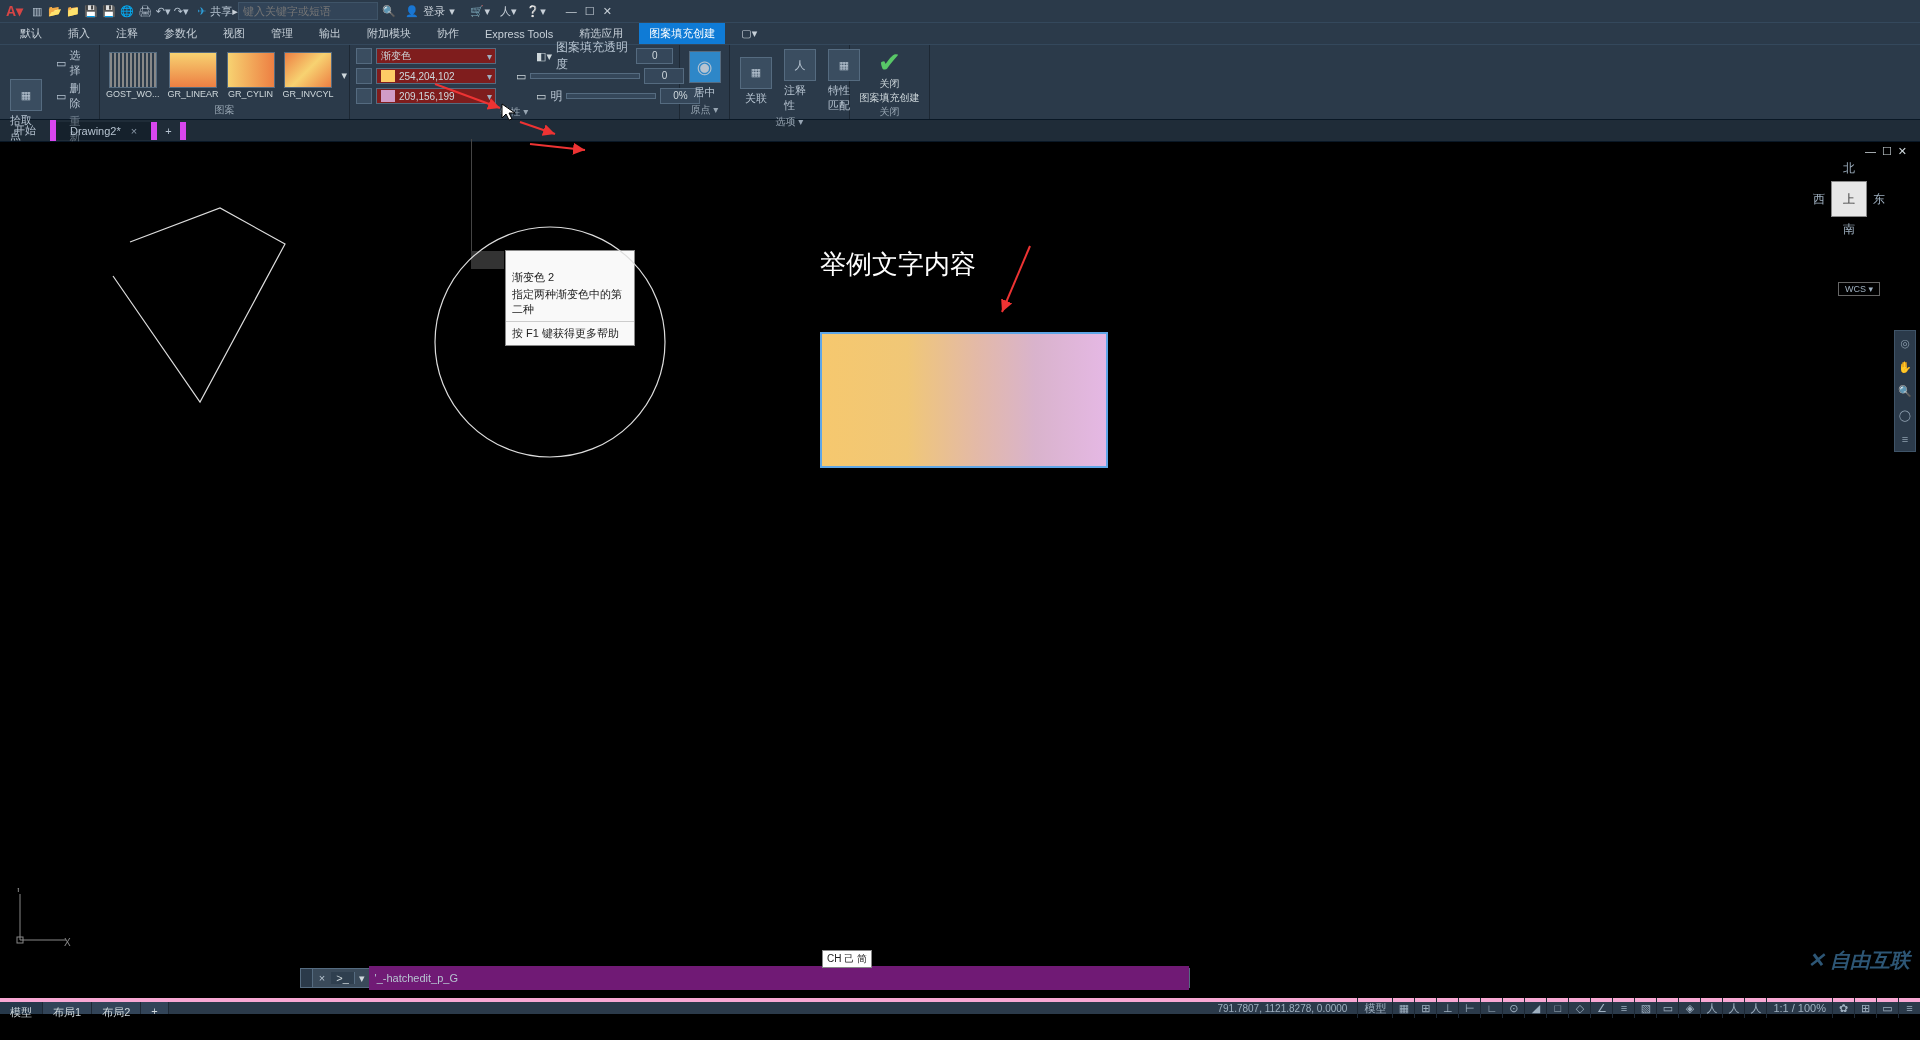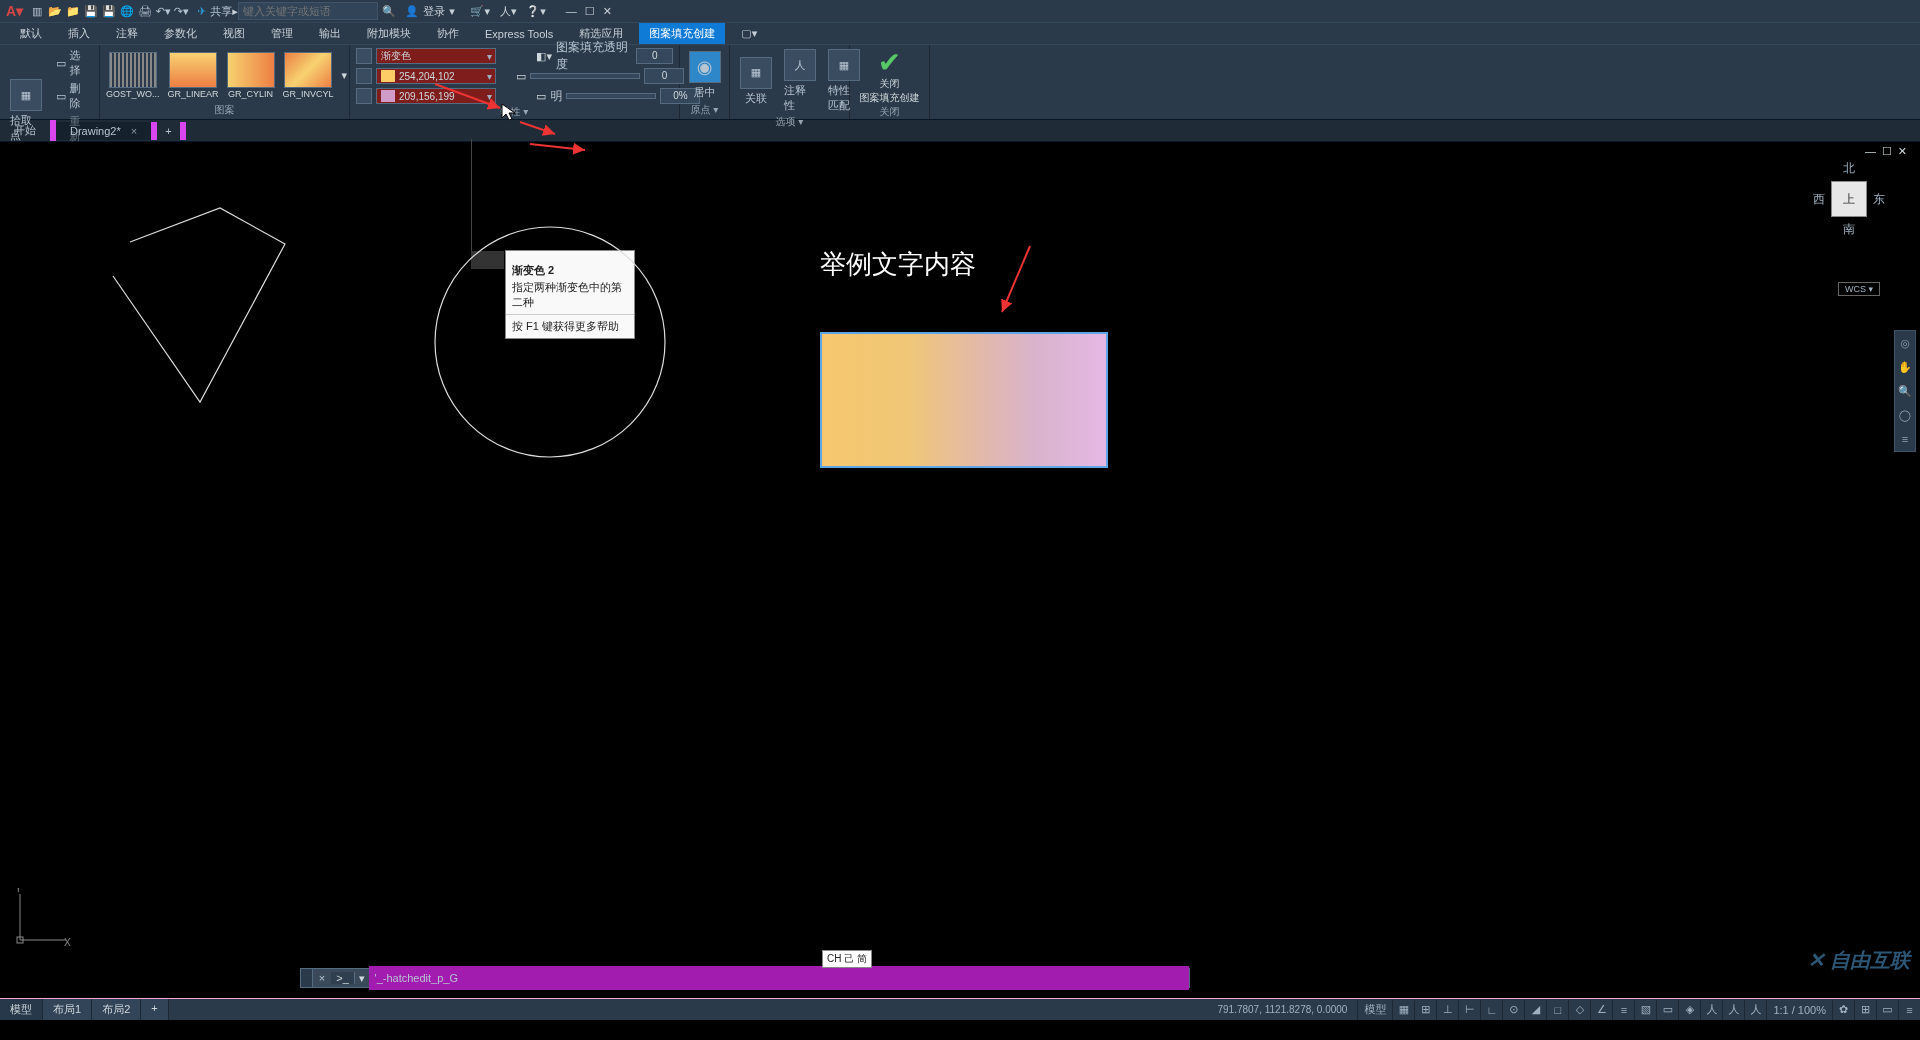--- a/index.html
+++ b/index.html
@@ -50,38 +50,38 @@
   
   .file-tabs{height:22px;background:#1f2c38;display:flex;align-items:center;border-bottom:1px solid #091725}
   .file-tab{padding:3px 14px;color:#b7c4d1;border-right:6px solid #d946ef}
   .file-tab.active{background:#15212c}
   .file-tab .x{margin-left:10px;color:#8a99a8}
   
   .canvas{position:relative;height:856px;background:#000}
   .draw{position:absolute}
   .ann-text{position:absolute;left:820px;top:105px;color:#fff;font-size:26px;font-family:"KaiTi","STKaiti",serif}
   .tooltip{position:absolute;left:505px;top:108px;background:#f9f9f9;border:1px solid #888;width:130px;box-shadow:2px 2px 4px rgba(0,0,0,.4);color:#222;font-size:11px}
-  .tooltip .ttl{font-weight:bold;padding:12px 6px 2px 6px}
+  .tooltip .ttl{font-weight:normal;padding:19px 6px 2px 6px}
   .tooltip .desc{padding:0 6px 4px 6px}
   .tooltip .hint{border-top:1px solid #ccc;padding:4px 6px}
   .viewcube{position:absolute;right:26px;top:18px;color:#9fb0c0;font-size:12px;width:90px;height:120px}
   .wcs{position:absolute;right:40px;top:140px;border:1px solid #666;padding:1px 6px;font-size:9px;color:#9fb0c0}
   .mini-ctrl{position:absolute;right:10px;top:0;display:flex;gap:6px;padding:3px}
   .navbar{position:absolute;right:4px;top:188px;width:22px;background:#2b3a4a;border:1px solid #3f5468;display:flex;flex-direction:column}
   .navbar div{height:24px;display:flex;align-items:center;justify-content:center;color:#8fa0b0;font-size:11px}
   .gradrect{position:absolute;left:820px;top:190px;width:288px;height:136px;border:2px solid #5fa6e6;background:linear-gradient(90deg,#f6c86e 0%,#f0c777 30%,#e3b9a8 55%,#d9b3cc 75%,#e5b8e4 100%)}
   
   .cmdline{position:absolute;left:300px;bottom:10px;height:20px;display:flex;align-items:center;background:#3a4a5a;border:1px solid #556b80}
   .cmdline .handle{width:12px;background:#2b3a4a;border-right:1px solid #556b80;height:100%}
   .cmdline .x{width:18px;text-align:center;color:#b7c4d1}
   .cmdline .prompt{width:24px;text-align:center;background:#2f3f4f;border-right:1px solid #556b80}
-  .cmdline input{background:#a21caf;border:none;height:18px;width:820px;padding:12px 6px;color:#b7c4d1;font-size:11px}
+  .cmdline input{background:#701a75;border:none;height:18px;width:820px;padding:12px 6px;color:#b7c4d1;font-size:11px}
   .ime-tip{position:absolute;left:822px;bottom:30px;background:#fff;color:#222;border:1px solid #888;padding:1px 4px;font-size:10px}
   
-  .status{height:22px;background:#2b3a4a;display:flex;align-items:center;border-top:1px solid #f9a8d4}
+  .status{height:16px;background:#2b3a4a;display:flex;align-items:center;border-top:4px solid #f9a8d4}
   .layout-tabs{display:flex;height:100%}
   .layout-tab{padding:3px 10px;border-right:1px solid #1d2834;background:#324458}
   .status-spacer{flex:1}
   .coords{padding:0 10px;color:#9fb0c0;font-size:10px}
   .status-ic{width:22px;height:20px;display:flex;align-items:center;justify-content:center;color:#9fb0c0;font-size:11px;border-left:1px solid #1d2834}
   .watermark{position:absolute;right:10px;bottom:24px;color:#35658a;font-size:20px;font-style:italic;opacity:.85;font-weight:bold}
   .ucs-axes{position:absolute;left:12px;bottom:48px;color:#777}
 </style>
 </head>
 <body>

